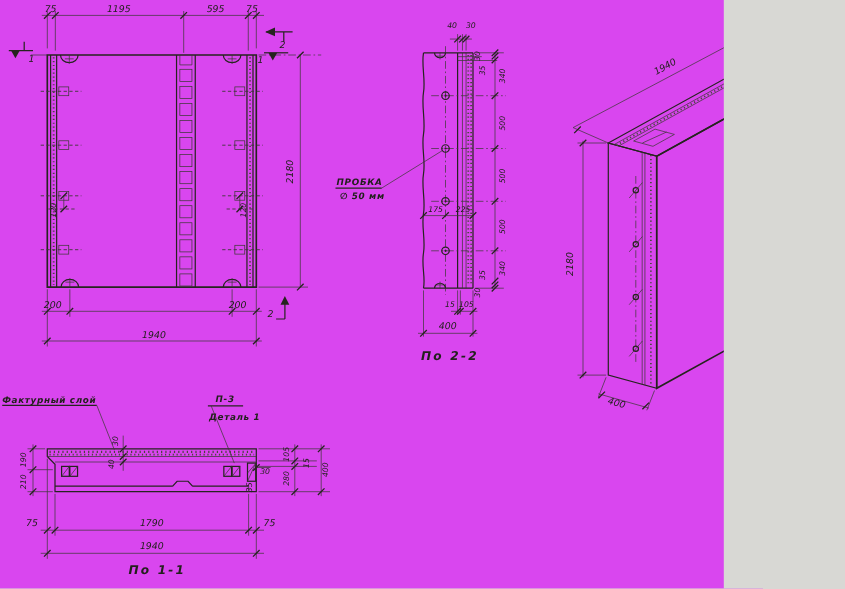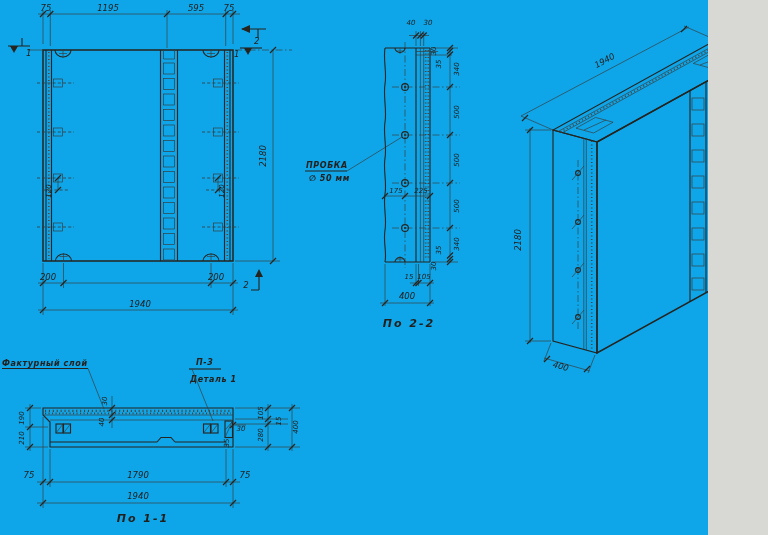--- a/index.html
+++ b/index.html
@@ -1,16 +1,16 @@
 <!DOCTYPE html>
 <html><head>
 <meta charset="utf-8">
 <style>
   html,body{margin:0;padding:0;background:#d8d8d4;}
-  .sheet{width:708px;height:535px;background:#0ea5e9;position:relative;overflow:hidden;}
+  .sheet{width:658px;height:535px;background:#d946ef;position:relative;overflow:hidden;}
   svg{display:block;}
   svg text{font-family:"DejaVu Sans",sans-serif;font-style:italic;fill:#22201c;}
   .t7{font-size:7px;}
   .t8{font-size:8.5px;}
   .ttl{font-size:11px;letter-spacing:2px;font-weight:bold;}
   .note{font-size:8px;font-weight:bold;letter-spacing:0.6px;}
   .s{stroke:#26241f;fill:none;stroke-width:1.1;}
   .s2{stroke:#26241f;fill:none;stroke-width:1.5;}
   .th{stroke:#3a3832;fill:none;stroke-width:0.65;}
   .dd{stroke:#3a3832;fill:none;stroke-width:0.65;stroke-dasharray:7 2.5 1.5 2.5;}

